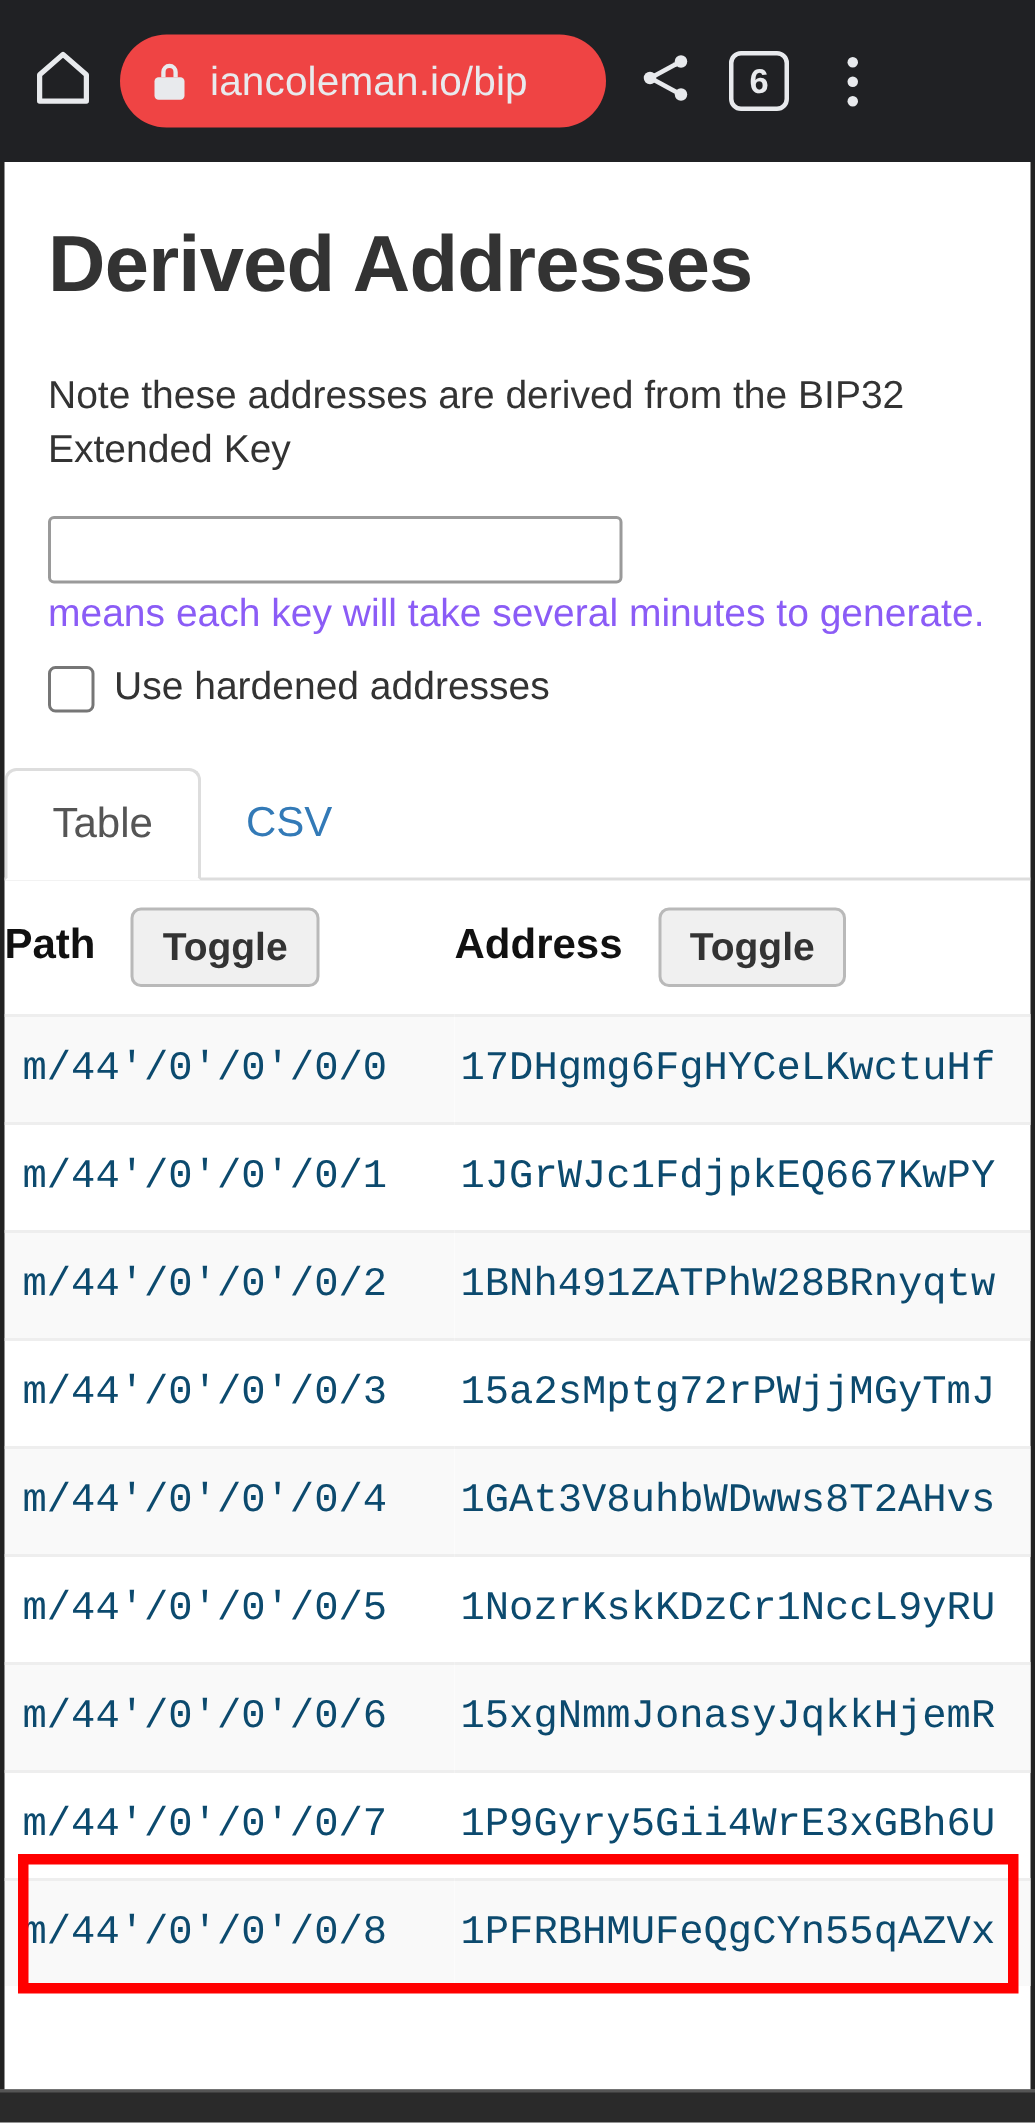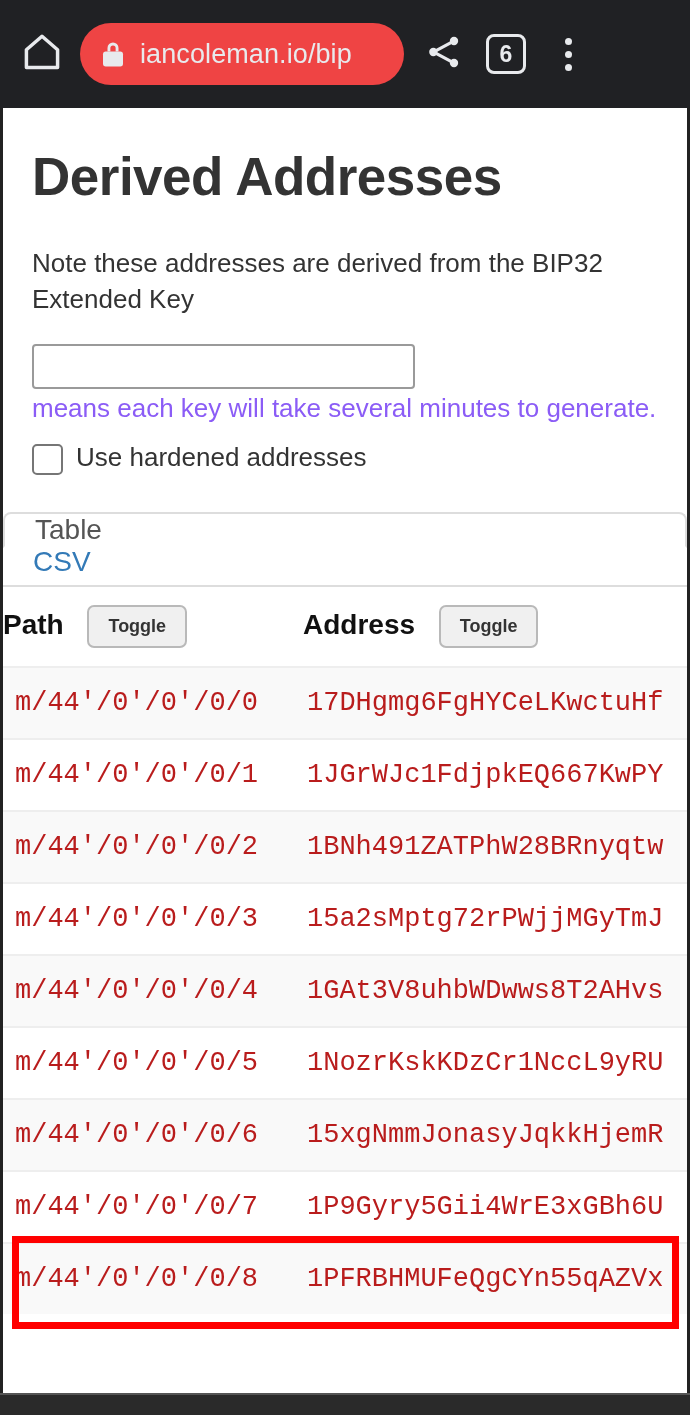--- a/index.html
+++ b/index.html
@@ -135,21 +135,20 @@
   .hardened-row { margin-top: 12px; }
 
   
   .tabs {
     position: relative;
     margin-top: 36px;
     height: 75px;
     border-bottom: 2px solid #dddddd;
     display: flex;
     align-items: stretch;
-    flex-direction: column;
   }
   .tab {
     font-size: 28px;
     display: flex;
     align-items: center;
     padding: 0 30px;
     position: relative;
     top: 0;
   }
   .tab.active {
@@ -179,33 +178,33 @@
     vertical-align: middle;
     white-space: nowrap;
     font-family: "Liberation Sans", sans-serif;
   }
   th.col-path { width: 300px; padding-left: 12px; }
   th.col-addr { width: 520px; padding-left: 4px; }
   .toggle-btn {
     display: inline-block;
     margin-left: 16px;
     padding: 9px 19px;
-    font-size: 18px;
+    font-size: 26px;
     font-weight: bold;
     color: #333333;
     background: #f0f0f0;
     border: 2px solid #b9b9b9;
     border-radius: 7px;
     font-family: "Liberation Sans", sans-serif;
     vertical-align: middle;
   }
   table.addr td {
     font-family: "Liberation Mono", monospace;
     font-size: 27px;
-    color: #b91c1c;
+    color: #0c4a6e;
     padding: 20px 0 20px 12px;
     border-top: 2px solid #eeeeee;
     white-space: nowrap;
     overflow: hidden;
   }
   table.addr td.addr-cell { padding-left: 4px; }
   table.addr tbody tr.stripe { background: #f9f9f9; }
 
   
   .redbox {

